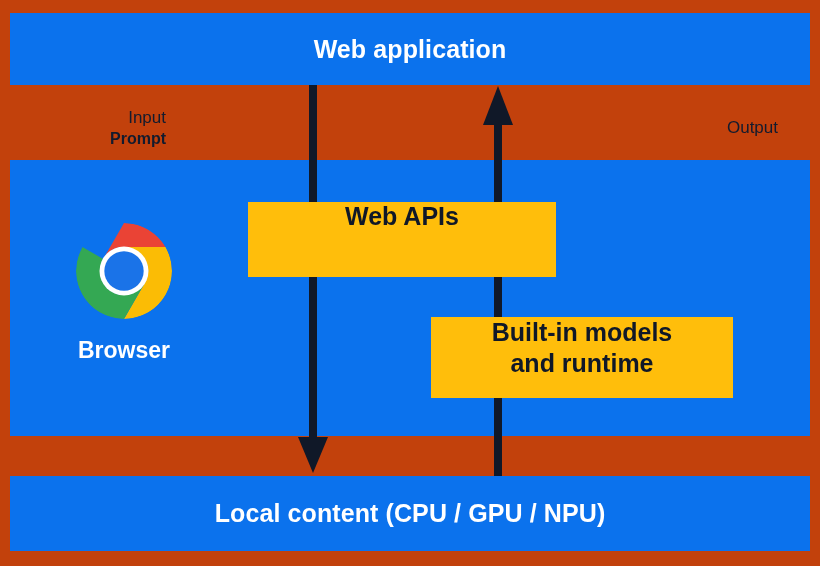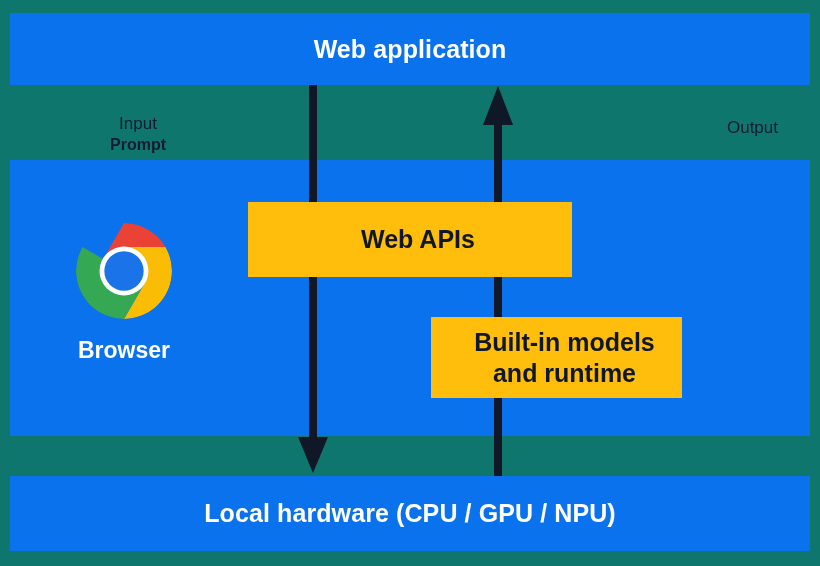--- a/index.html
+++ b/index.html
@@ -4,21 +4,21 @@
 <style>
   html, body {
     margin: 0;
     padding: 0;
     background: #ffffff;
   }
   #canvas {
     position: relative;
     width: 820px;
     height: 566px;
-    background: #0f766e;
+    background: #c2410c;
     overflow: hidden;
     font-family: "Liberation Sans", sans-serif;
     -webkit-font-smoothing: antialiased;
   }
 
   
   .band {
     position: absolute;
     background: #0b72ed;
     display: flex;
@@ -55,22 +55,22 @@
   }
 
   
   .caption {
     position: absolute;
     color: #131b2e;
     line-height: 1.18;
   }
   #caption-input {
     left: 110px;
-    top: 114px;
-    text-align: center;
+    top: 108px;
+    text-align: right;
   }
   #caption-output {
     right: 42px;
     top: 118px;
     text-align: right;
   }
   .caption-small {
     display: block;
     font-size: 17px;
     font-weight: normal;
@@ -116,39 +116,38 @@
     color: #ffffff;
     font-size: 23px;
     font-weight: bold;
   }
 
   
   .ybox {
     position: absolute;
     background: #ffbe0b;
     display: flex;
-    align-items: center;
+    align-items: flex-start;
     justify-content: center;
     text-align: center;
     color: #101828;
     font-weight: bold;
-    padding-left: 16px;
   }
   #box-web-apis {
     left: 248px;
     top: 202px;
     width: 308px;
     height: 75px;
     font-size: 25px;
     z-index: 3;
   }
   #box-builtin {
     left: 431px;
     top: 317px;
-    width: 235px;
+    width: 302px;
     height: 81px;
     font-size: 25px;
     line-height: 1.22;
     z-index: 3;
   }
   .ybox-text {
     white-space: pre-line;
   }
 </style>
 </head>
@@ -206,16 +205,16 @@
   <div class="ybox" id="box-web-apis">
     <span class="ybox-text">Web APIs</span>
   </div>
 
   <div class="ybox" id="box-builtin">
     <span class="ybox-text">Built-in models
 and runtime</span>
   </div>
 
   <div class="band" id="band-hardware">
-    <span class="band-label">Local hardware (CPU / GPU / NPU)</span>
+    <span class="band-label">Local content (CPU / GPU / NPU)</span>
   </div>
 
 </div>
 
 </body></html>

